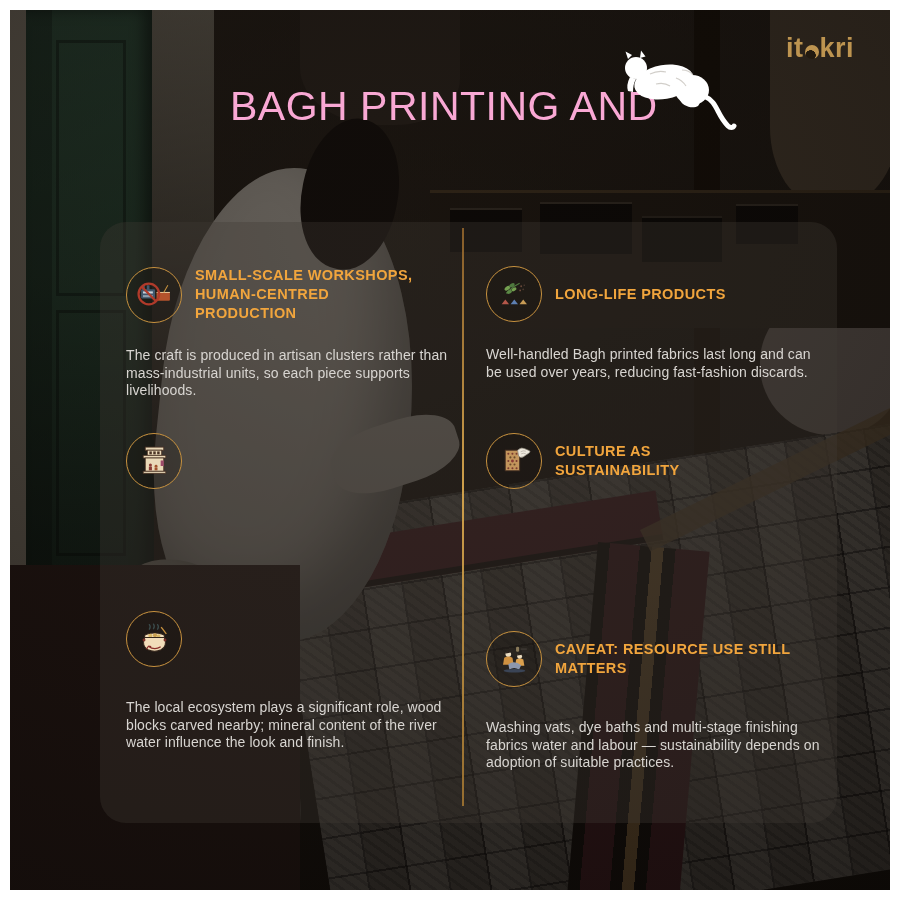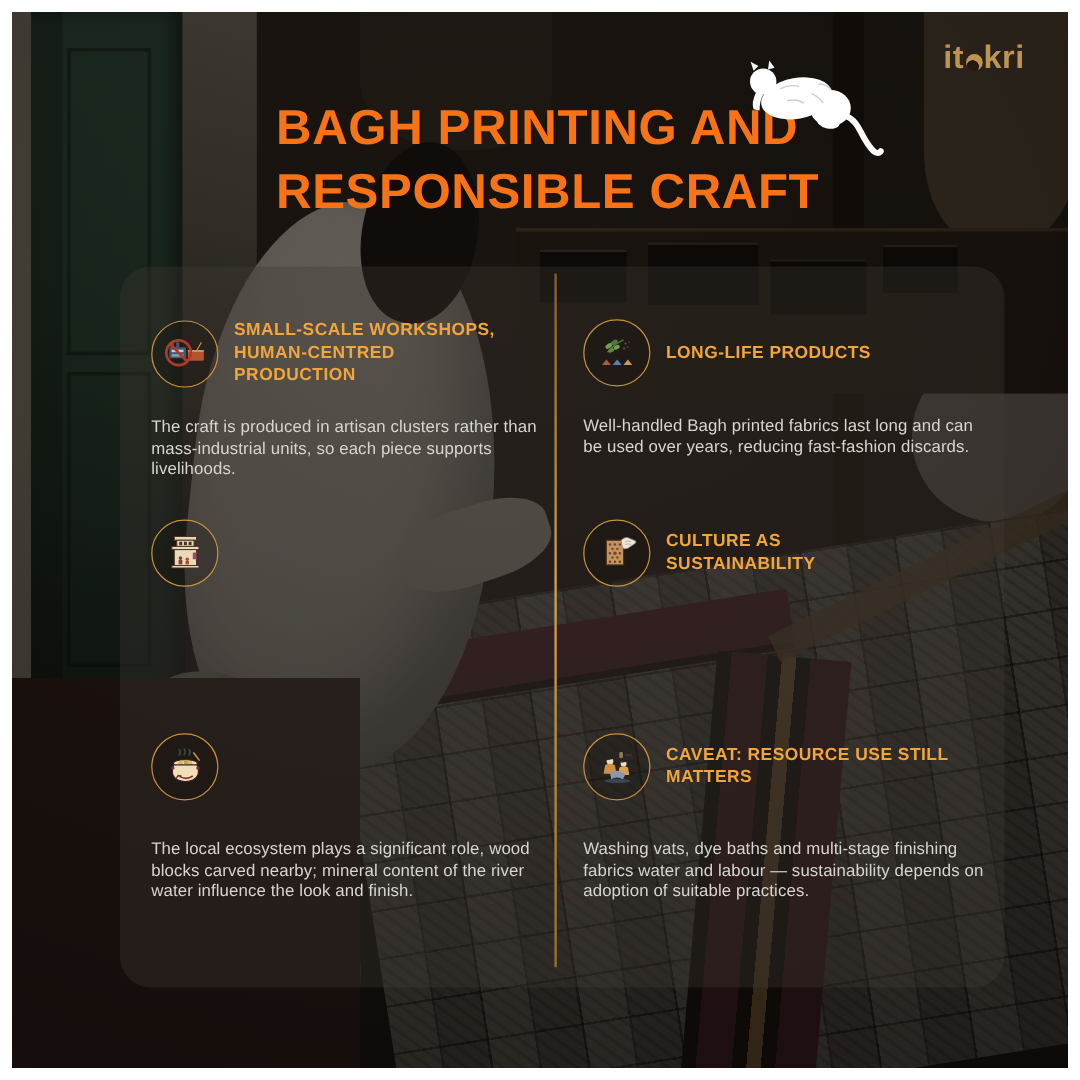--- a/index.html
+++ b/index.html
@@ -56,22 +56,22 @@
   .maroon-band{left:588px;top:532px;width:112px;height:420px;transform:rotate(5deg);
                transform-origin:top left;
                background:linear-gradient(90deg,#17110c 0 12px,#461f23 12px 42px,#17110c 42px 54px,#7d5f38 54px 66px,#17110c 66px 78px,#461f23 78px 112px);}
   .table-edge{left:630px;top:520px;width:300px;height:24px;background:#665238;
               transform:rotate(-26deg);transform-origin:left top;opacity:.8;}
   .overlay{inset:0;background:radial-gradient(120% 90% at 45% 25%,
             rgba(8,6,5,.40) 0%, rgba(8,6,5,.56) 55%, rgba(8,6,5,.70) 100%);}
 
   
   .title{position:absolute;left:230px;top:80px;z-index:20;margin:0;
-         font-size:41px;line-height:53px;font-weight:700;letter-spacing:.5px;
-         color:#f97316;text-transform:uppercase;}
+         font-size:41px;line-height:53px;font-weight:400;letter-spacing:.5px;
+         color:#f9a8d4;text-transform:uppercase;}
   .tiger{position:absolute;left:612px;top:44px;width:132px;height:96px;z-index:21;}
   .logo{position:absolute;left:786px;top:33px;z-index:21;display:flex;align-items:center;
         font-size:27px;font-weight:700;color:#BD9450;letter-spacing:.5px;}
   .logo .o-glyph{display:inline-block;width:14px;height:14px;border-radius:50%;margin:6px 1px 0 1px;
         background:radial-gradient(circle at 40% 74%, #221a10 0 37%, #BD9450 40% 100%);}
 
   
   .panel{position:absolute;left:100px;top:222px;width:737px;height:601px;z-index:5;
          background:rgba(64,60,54,.34);border-radius:26px;}
   .divider{position:absolute;left:462px;top:228px;width:2px;height:578px;z-index:10;
@@ -117,21 +117,21 @@
     <div class="maroon-band"></div>
     <div class="table-edge"></div>
     <div class="man-shirt"></div>
     <div class="man-arm"></div>
     <div class="man-head"></div>
     <div class="dhoti"></div>
     <div class="floor-bl"></div>
     <div class="overlay"></div>
   </div>
 
-  <h1 class="title"><span>BAGH PRINTING AND</span><br><span>RESPONSIBLE CRAFT</span></h1>
+  <h1 class="title"><span>BAGH PRINTING AND</span><br></h1>
 
   <svg class="tiger" viewBox="0 0 132 96">
     <ellipse cx="52" cy="38" rx="30" ry="17" fill="#ffffff" transform="rotate(-10 52 38)"></ellipse>
     <ellipse cx="80" cy="46" rx="17" ry="15" fill="#ffffff"></ellipse>
     <circle cx="24" cy="24" r="11" fill="#ffffff"></circle>
     <path d="M16 15 l-2.5 -7.5 6.5 3.5 z" fill="#ffffff"></path>
     <path d="M28 14 l1 -7.5 4.5 6 z" fill="#ffffff"></path>
     <path d="M18 33 q-4 8 -2 14 l5 1 q0 -8 3 -13 z" fill="#ffffff"></path>
     <ellipse cx="78" cy="57" rx="10" ry="6" fill="#ffffff" transform="rotate(15 78 57)"></ellipse>
     <path d="M92 52 C 106 58, 104 70, 116 82 C 118 84, 121 84, 122 82" stroke="#ffffff" stroke-width="5" fill="none" stroke-linecap="round"></path>
@@ -255,21 +255,21 @@
           <circle cx="7.8" cy="18.5" r="1.4" fill="#7A2F28"></circle>
             <circle cx="28.2" cy="18.5" r="1.4" fill="#7A2F28"></circle>
           <path d="M12 24.5 q6 4.5 12 .5" stroke="#8A2F2A" fill="none" stroke-width="1.3"></path>
           <path d="M12 24.5 l-1.8 3 M12 24.5 l2.8 .4" stroke="#8A2F2A" stroke-width="1.1" fill="none"></path>
         </svg>
       </div>
     </div>
     <p class="feat-body feat-body--lower">The local ecosystem plays a significant role, wood blocks carved nearby; mineral content of the river water influence the look and finish.</p>
   </section>
 
-  <section class="feature" style="left:486px;top:611px">
+  <section class="feature" style="left:486px;top:631px">
     <div class="feat-head">
       <div class="icon-ring">
         <svg viewBox="0 0 36 36">
           <rect x="24" y="7" width="6" height="2" fill="#3A3530"></rect>
           <rect x="25" y="9.6" width="7" height="2" fill="#2C2824"></rect>
           <rect x="19.5" y="5.5" width="3" height="5" rx="1.2" fill="#8A7A5A"></rect>
           <circle cx="12" cy="13" r="2.7" fill="#EADCC2"></circle>
           <path d="M9.4 12.2 a2.7 2.7 0 0 1 5.2 -1 z" fill="#2A221C"></path>
           <path d="M8 16.2 q4 -2.2 8 0 l1.2 7 h-10.4 z" fill="#CF9141"></path>
           <circle cx="23" cy="15" r="2.4" fill="#EADCC2"></circle>

